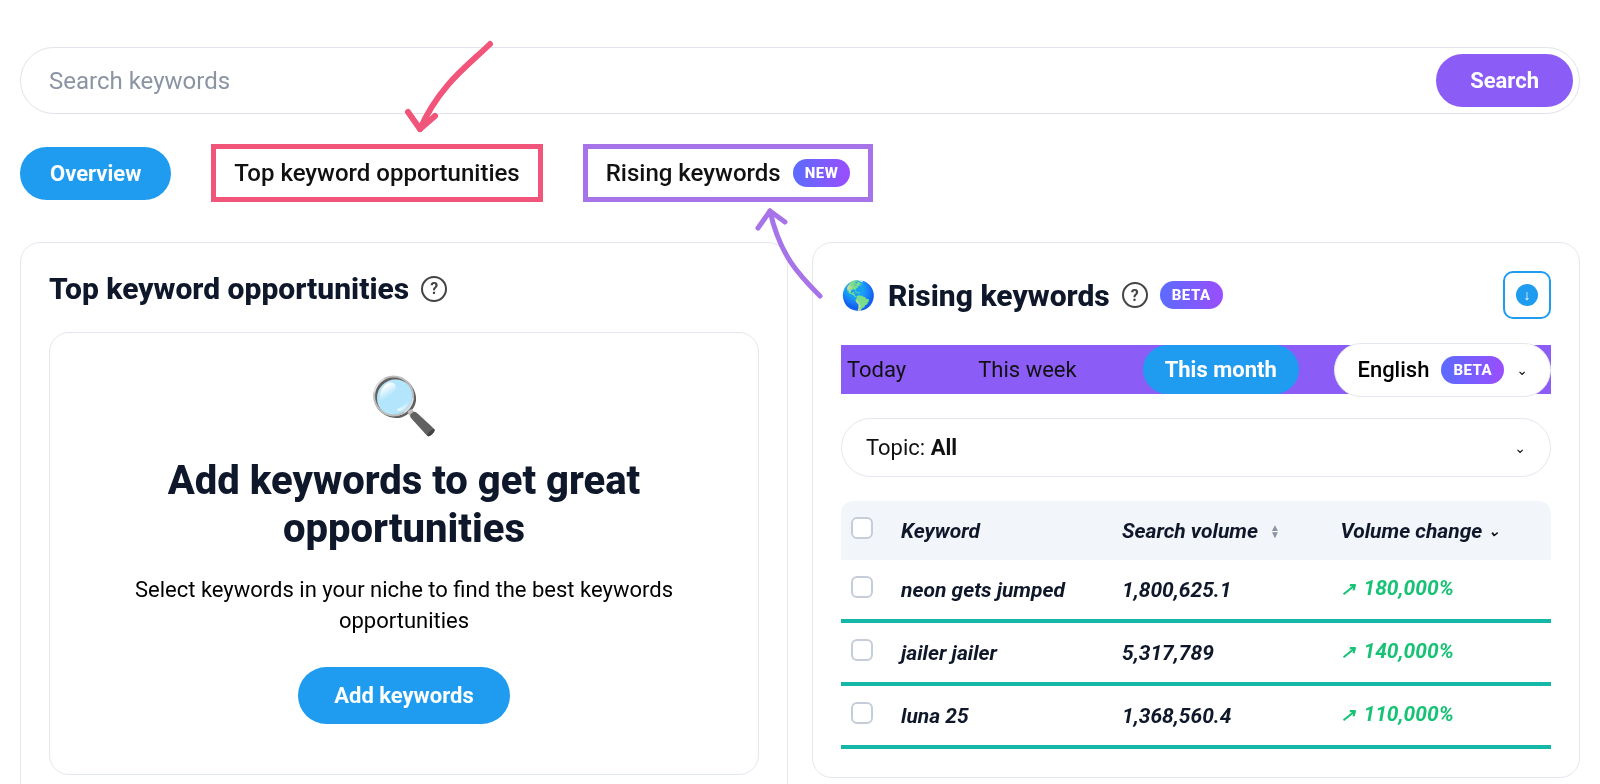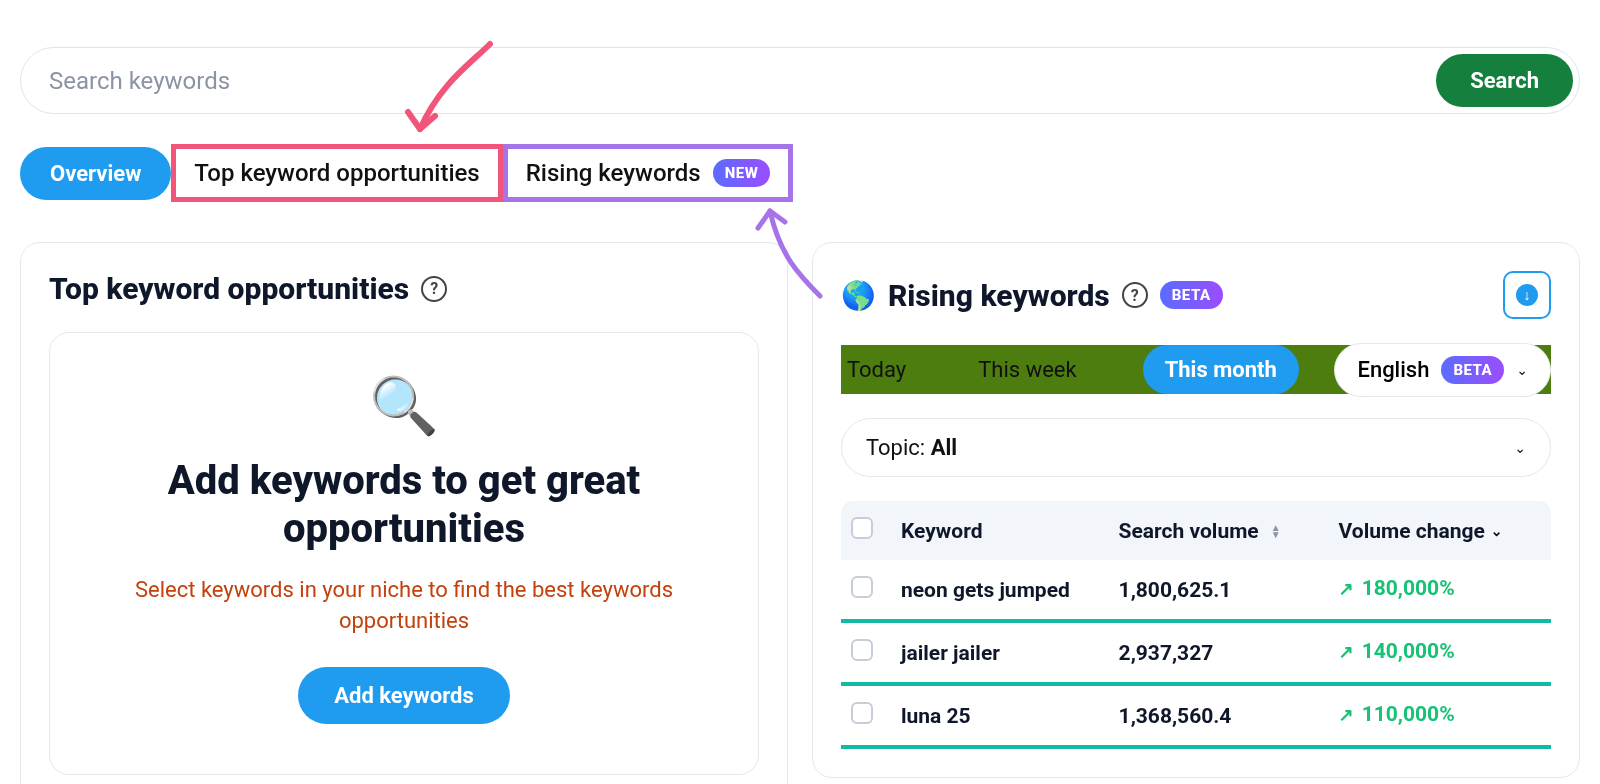--- a/index.html
+++ b/index.html
@@ -18,34 +18,35 @@
   .search-input {
     flex: 1;
     border: none;
     outline: none;
     font-size: 24px;
     color: #333;
     background: transparent;
   }
   .search-input::placeholder { color: #8b94a3; }
   .search-btn {
-    background: #15803d;
+    background: #8b5cf6;
     color: #fff;
     border: none;
     border-radius: 30px;
     padding: 14px 34px;
     font-size: 22px;
     font-weight: 700;
     cursor: pointer;
   }
 
   
   .tabs-row {
     display: flex;
     align-items: center;
+    gap: 40px;
     margin-bottom: 40px;
     position: relative;
   }
   .tab-overview {
     background: #1f9cf0;
     color: #fff;
     border-radius: 30px;
     padding: 14px 30px;
     font-size: 22px;
     font-weight: 700;
@@ -131,21 +132,21 @@
   }
   .empty-title {
     font-size: 40px;
     font-weight: 800;
     color: #0f172a;
     margin-bottom: 22px;
     line-height: 1.2;
   }
   .empty-sub {
     font-size: 22px;
-    color: #c2410c;
+    color: #000000;
     margin-bottom: 30px;
     line-height: 1.4;
   }
   .add-btn {
     background: #1f9cf0;
     color: #fff;
     border: none;
     border-radius: 30px;
     padding: 16px 36px;
     font-size: 22px;
@@ -176,21 +177,21 @@
   }
 
   .time-row {
     display: flex;
     align-items: center;
     gap: 10px;
     margin-bottom: 24px;
     position: relative;
   }
   .time-pill-group {
-    background: #4d7c0f;
+    background: #8b5cf6;
     display: flex;
     gap: 60px;
     align-items: center;
     font-size: 22px;
     color: #111;
     flex: 1;
   }
   .time-item { cursor: pointer; padding: 10px 6px; }
   .time-item.active {
     background: #1f9cf0;
@@ -228,20 +229,21 @@
   }
   .topic-bar .label { color: #111; }
   .topic-bar .label b { font-weight: 700; }
 
   
   .tbl { width: 100%; border-collapse: collapse; }
   .tbl th, .tbl td {
     text-align: left;
     padding: 16px 10px;
     font-size: 21px;
+    font-style: italic;
   }
   .tbl thead th {
     background: #f2f5f9;
     font-weight: 700;
     color: #0f172a;
   }
   .tbl thead th:first-child { border-top-left-radius: 12px; width: 50px; }
   .tbl thead th:last-child { border-top-right-radius: 12px; }
   .tbl tbody tr { border-bottom: 4px solid #14b8a6; }
   .checkbox {
@@ -368,21 +370,21 @@
       <tbody id="tbody">
       <tr>
             <td><span class="checkbox"></span></td>
             <td class="kw-cell">neon gets jumped</td>
             <td class="sv-cell">1,800,625.1</td>
             <td class="vc-cell"><span class="up-arrow">↗</span> 180,000%</td>
           </tr>
           <tr>
             <td><span class="checkbox"></span></td>
             <td class="kw-cell">jailer jailer</td>
-            <td class="sv-cell">2,937,327</td>
+            <td class="sv-cell">5,317,789</td>
             <td class="vc-cell"><span class="up-arrow">↗</span> 140,000%</td>
           </tr>
           <tr>
             <td><span class="checkbox"></span></td>
             <td class="kw-cell">luna 25</td>
             <td class="sv-cell">1,368,560.4</td>
             <td class="vc-cell"><span class="up-arrow">↗</span> 110,000%</td>
           </tr>
         </tbody>
     </table>

